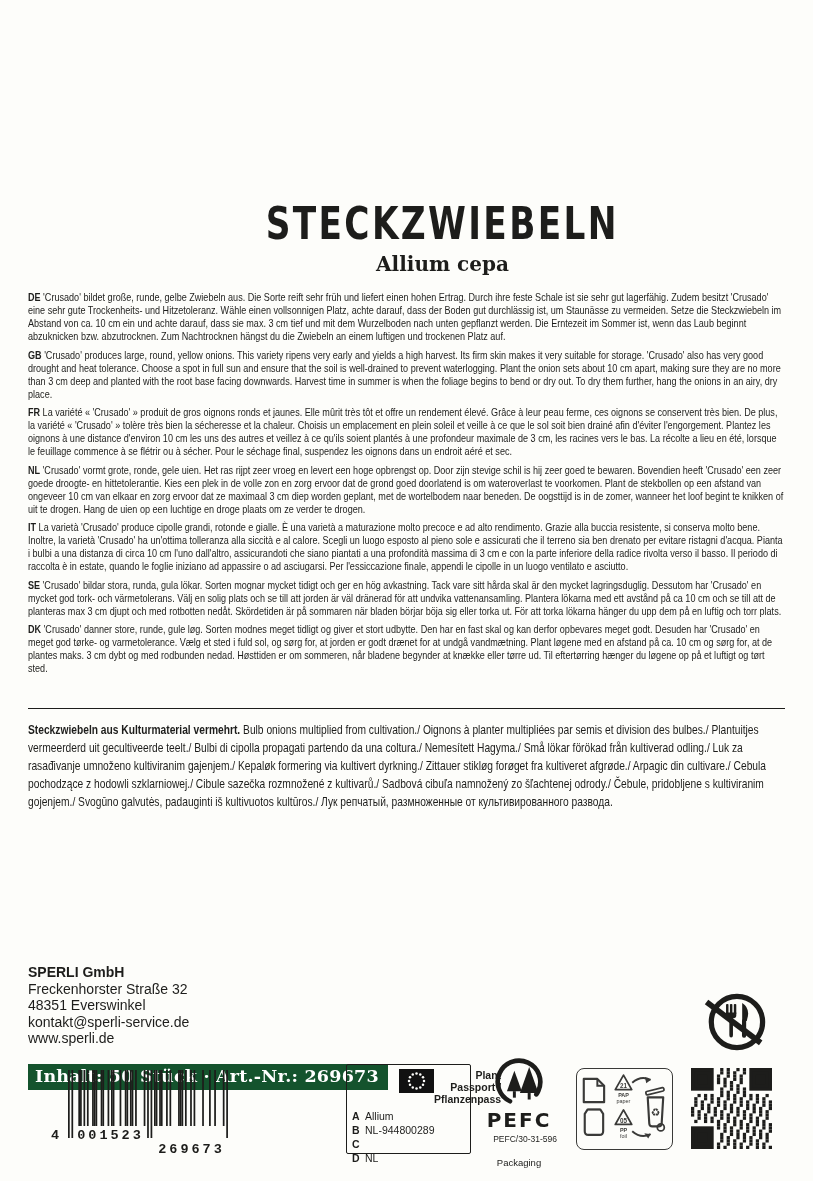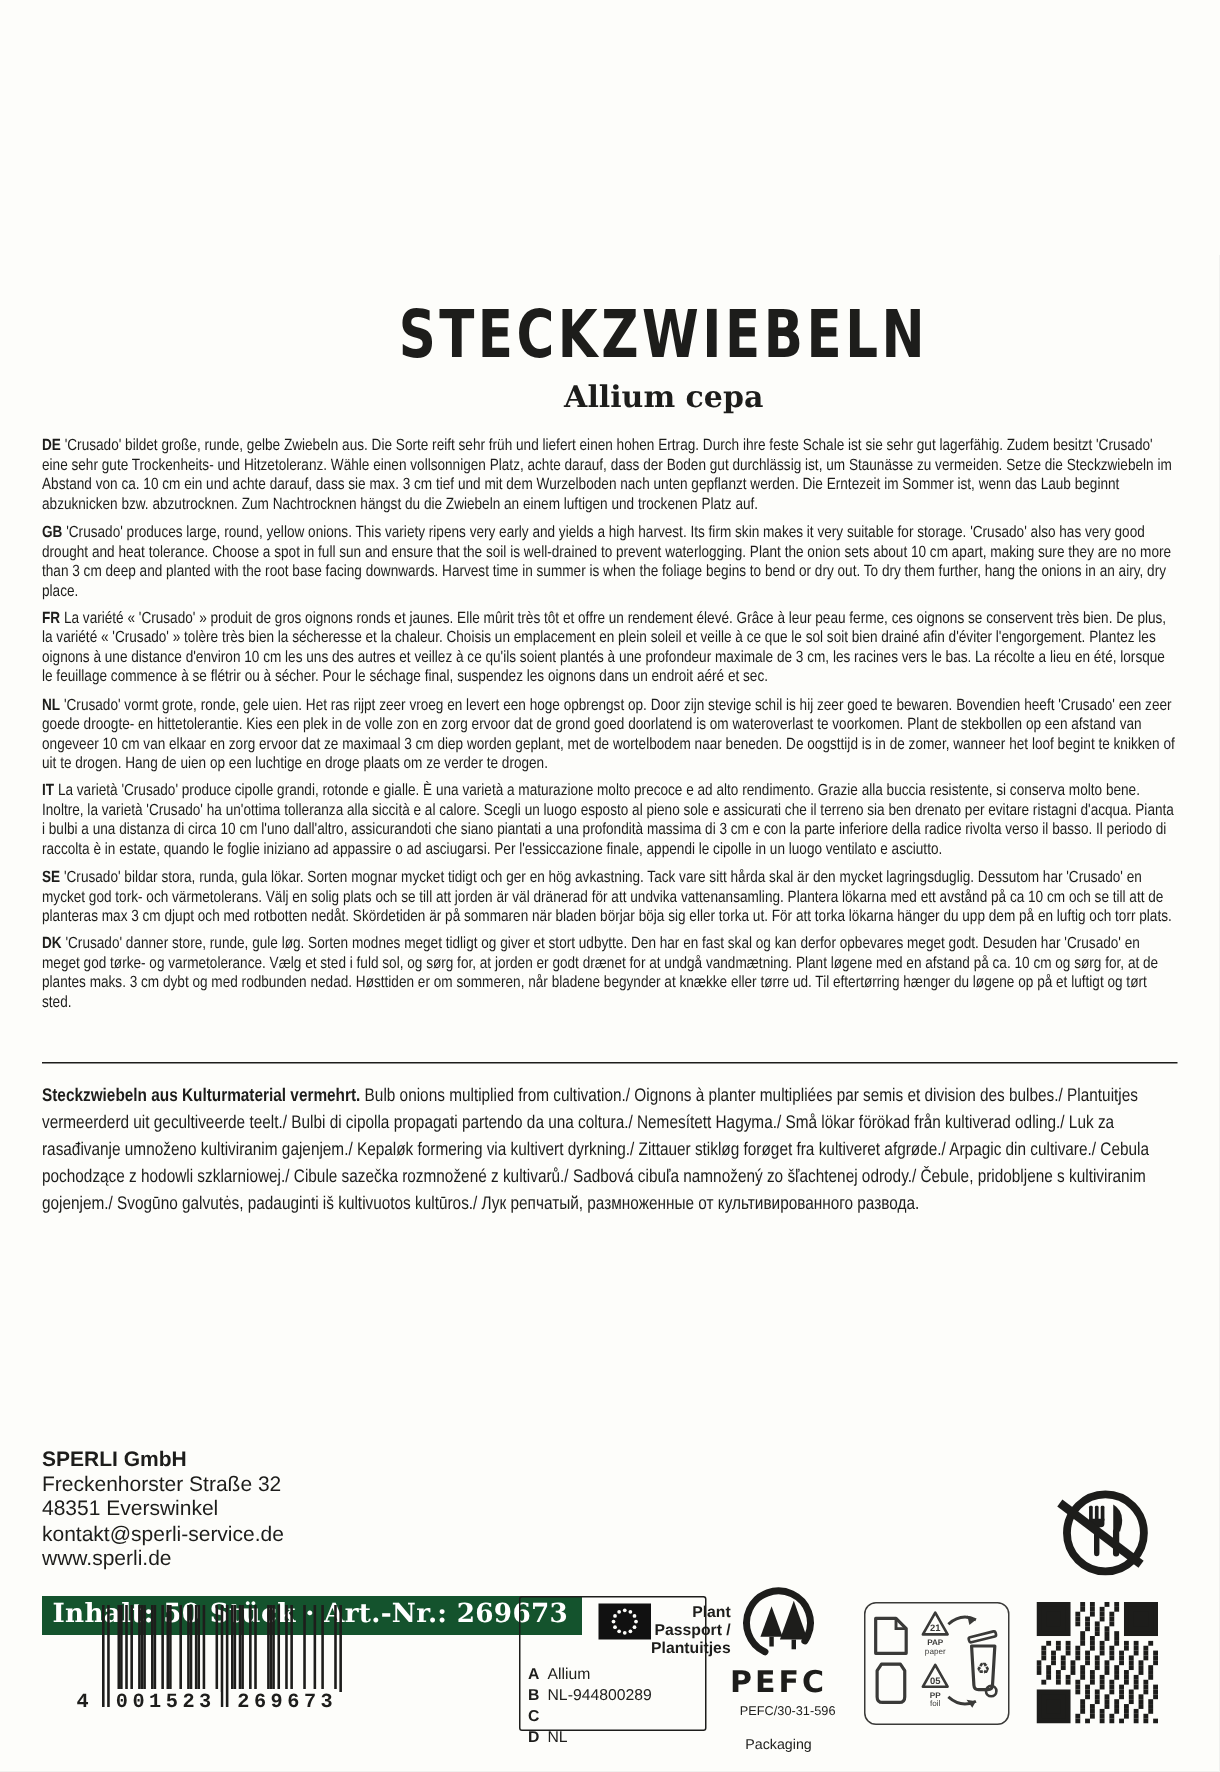--- a/index.html
+++ b/index.html
@@ -46,21 +46,21 @@
     letter-spacing:0.2px; white-space:nowrap;margin-top:24px;
   }
   
   .barcode { position:absolute; left:64px; top:1070px; width:170px; height:88px; }
   .barcode svg { position:absolute; left:0; top:0; }
   .barcode svg rect { fill:#1d1d1b; }
   .bc-digits { position:absolute; top:56px; width:100%; height:20px;
     font-family:"Liberation Mono", monospace; font-size:13.5px; font-weight:700; }
   .bc-first { position:absolute; left:-13px; top:2px; }
   .bc-left  { position:absolute; left:10px; width:73px; top:2px; text-align:center; letter-spacing:3px; background:#fdfdfa; }
-  .bc-right { position:absolute; left:91px; width:73px; top:2px; text-align:center; letter-spacing:3px; background:#fdfdfa; }
+  .bc-right { position:absolute; left:91px; width:73px; top:16px; text-align:center; letter-spacing:3px; background:#fdfdfa; }
   
   .passport {
     position:absolute; left:346px; top:1064px; width:125px; height:90px;
     border:1.6px solid #1d1d1b; border-radius:2px; padding:4px 5px 2px 5px;
   }
   .pp-head { display:flex; justify-content:space-between; align-items:flex-start;padding-left:47px; }
   .eu-flag { width:35px; height:24px; background:#111; flex:none; }
   .pp-title { text-align:right; font-weight:700; font-size:10.5px; line-height:12px; }
   .pp-rows { margin-top:4px; font-size:10.5px; line-height:14px; }
   .pp-row { display:flex; }
@@ -182,21 +182,21 @@
             <circle cx="17.50" cy="19.50" r="1.25" fill="#fdfdfa"></circle>
             <circle cx="13.75" cy="18.50" r="1.25" fill="#fdfdfa"></circle>
             <circle cx="11.00" cy="15.75" r="1.25" fill="#fdfdfa"></circle>
             <circle cx="10.00" cy="12.00" r="1.25" fill="#fdfdfa"></circle>
             <circle cx="11.00" cy="8.25" r="1.25" fill="#fdfdfa"></circle>
             <circle cx="13.75" cy="5.50" r="1.25" fill="#fdfdfa"></circle>
           </svg>
       </div>
       <div class="pp-title">
         <div>Plant Passport /</div>
-        <div>Plantuitjes</div>
+        <div>Pflanzenpass</div>
       </div>
     </div>
     <div class="pp-rows">
       <div class="pp-row">
           <span class="pp-key">A</span>
           <span>Allium</span>
         </div>
       <div class="pp-row">
           <span class="pp-key">B</span>
           <span>NL-944800289</span>

